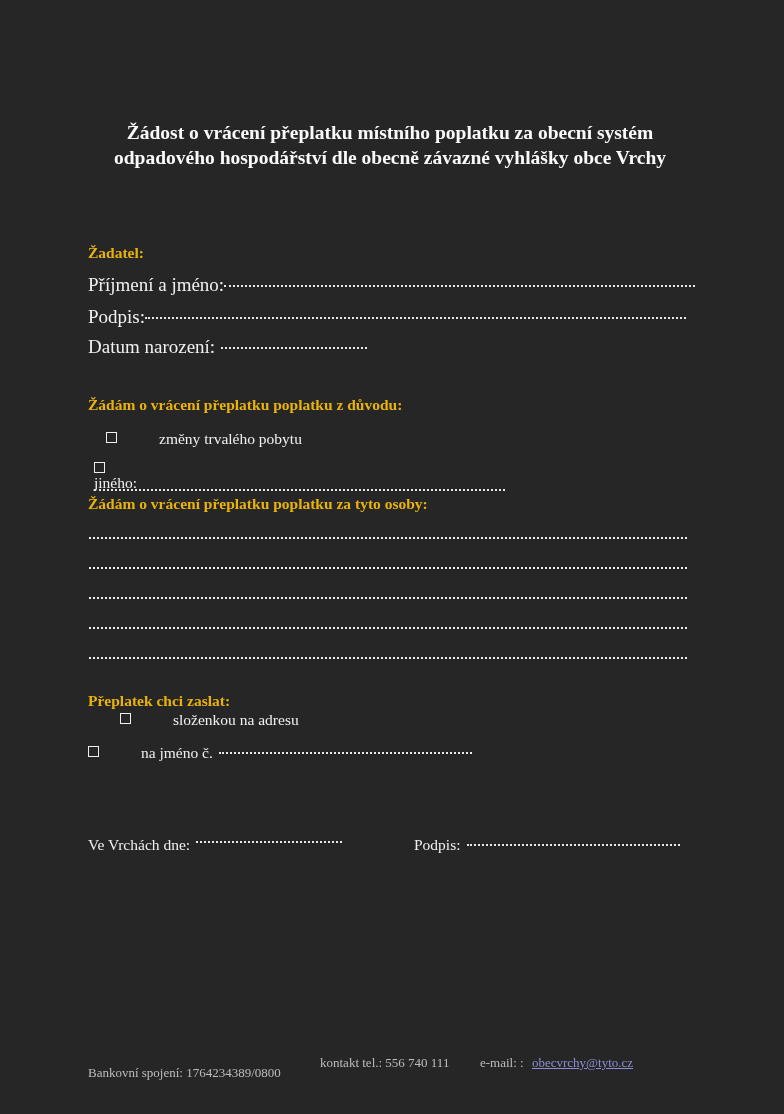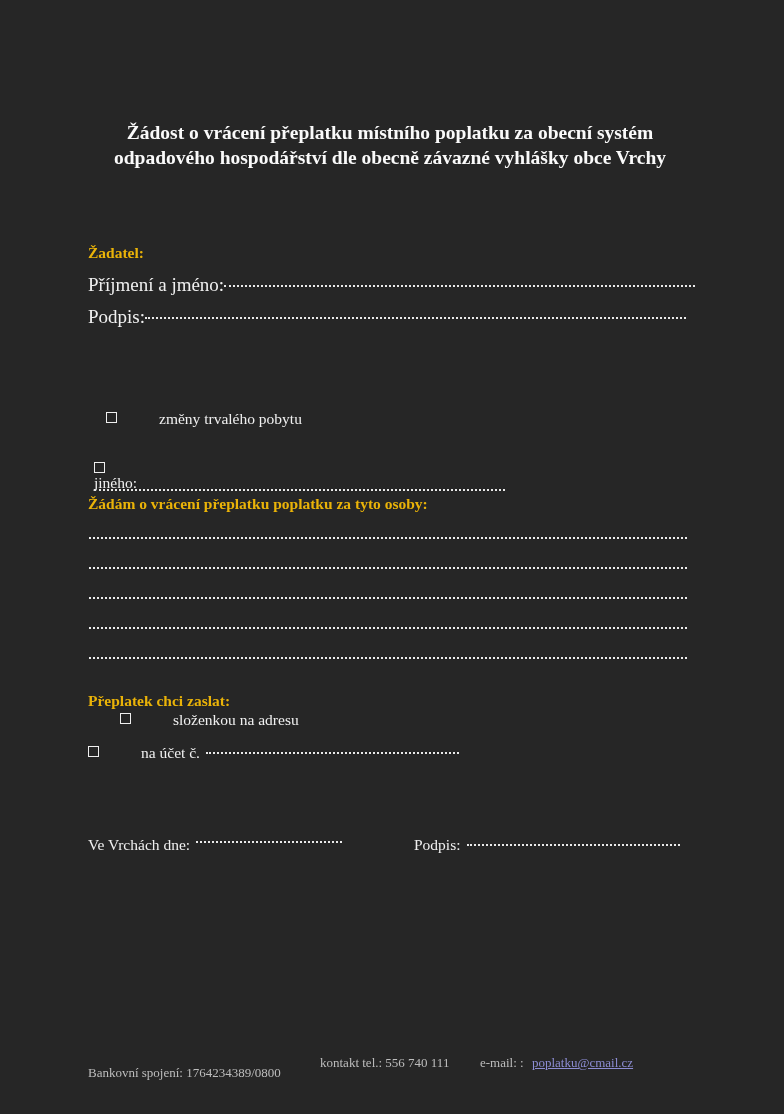--- a/index.html
+++ b/index.html
@@ -164,23 +164,28 @@
   <div class="field-row" style="top:274px;">
     <span class="field-label">Příjmení a jméno:</span>
     <span class="leader" style="width:471px;"></span>
   </div>
 
   <div class="field-row" style="top:306px;">
     <span class="field-label">Podpis:</span>
     <span class="leader" style="width:541px;"></span>
   </div>
 
-
-
-  <div class="opt-row" style="top:410px;padding-left:18px;">
+  <div class="field-row" style="top:336px;">
+    <span class="field-label">Datum narození:</span>
+    <span class="leader" style="width:146px;margin-left:6px;"></span>
+  </div>
+
+  <div class="sec-head" style="top:396px;">Žádám o vrácení přeplatku poplatku z důvodu:</div>
+
+  <div class="opt-row" style="top:430px;padding-left:18px;">
     <span class="checkbox-glyph"></span>
     <span class="opt-gap" style="width:42px;"></span>
     <span class="opt-label">změny trvalého pobytu</span>
   </div>
 
   <div class="opt-row" style="top:463px;flex-direction:column;">
     <span class="checkbox-glyph"></span>
     <span class="opt-gap" style="width:42px;"></span>
     <span class="opt-label">jiného:</span>
     <span class="leader" style="width:411px;margin-left:6px;"></span>
@@ -198,37 +203,37 @@
 
   <div class="opt-row" style="top:711px;padding-left:32px;">
     <span class="checkbox-glyph"></span>
     <span class="opt-gap" style="width:42px;"></span>
     <span class="opt-label">složenkou na adresu</span>
   </div>
 
   <div class="opt-row" style="top:744px;">
     <span class="checkbox-glyph"></span>
     <span class="opt-gap" style="width:42px;"></span>
-    <span class="opt-label">na účet č.</span>
+    <span class="opt-label">na jméno č.</span>
     <span class="leader" style="width:253px;margin-left:6px;"></span>
   </div>
 
   <div class="sign-row">
     <span class="sign-left">
       <span>Ve Vrchách dne:</span>
       <span class="leader" style="width:146px;margin-left:6px;"></span>
     </span>
     <span class="sign-right">
       <span>Podpis:</span>
       <span class="leader" style="width:213px;margin-left:6px;"></span>
     </span>
   </div>
 
   <div class="doc-footer">
     <span class="f-bank">Bankovní spojení: 1764234389/0800</span>
     <span class="f-tel">kontakt tel.: 556 740 111</span>
     <span class="f-mail">
       <span>e-mail: :</span>
-      <span class="mail-link" style="margin-left:5px;">poplatku@cmail.cz</span>
+      <span class="mail-link" style="margin-left:5px;">obecvrchy@tyto.cz</span>
     </span>
   </div>
 
 </div>
 
 </body></html>

